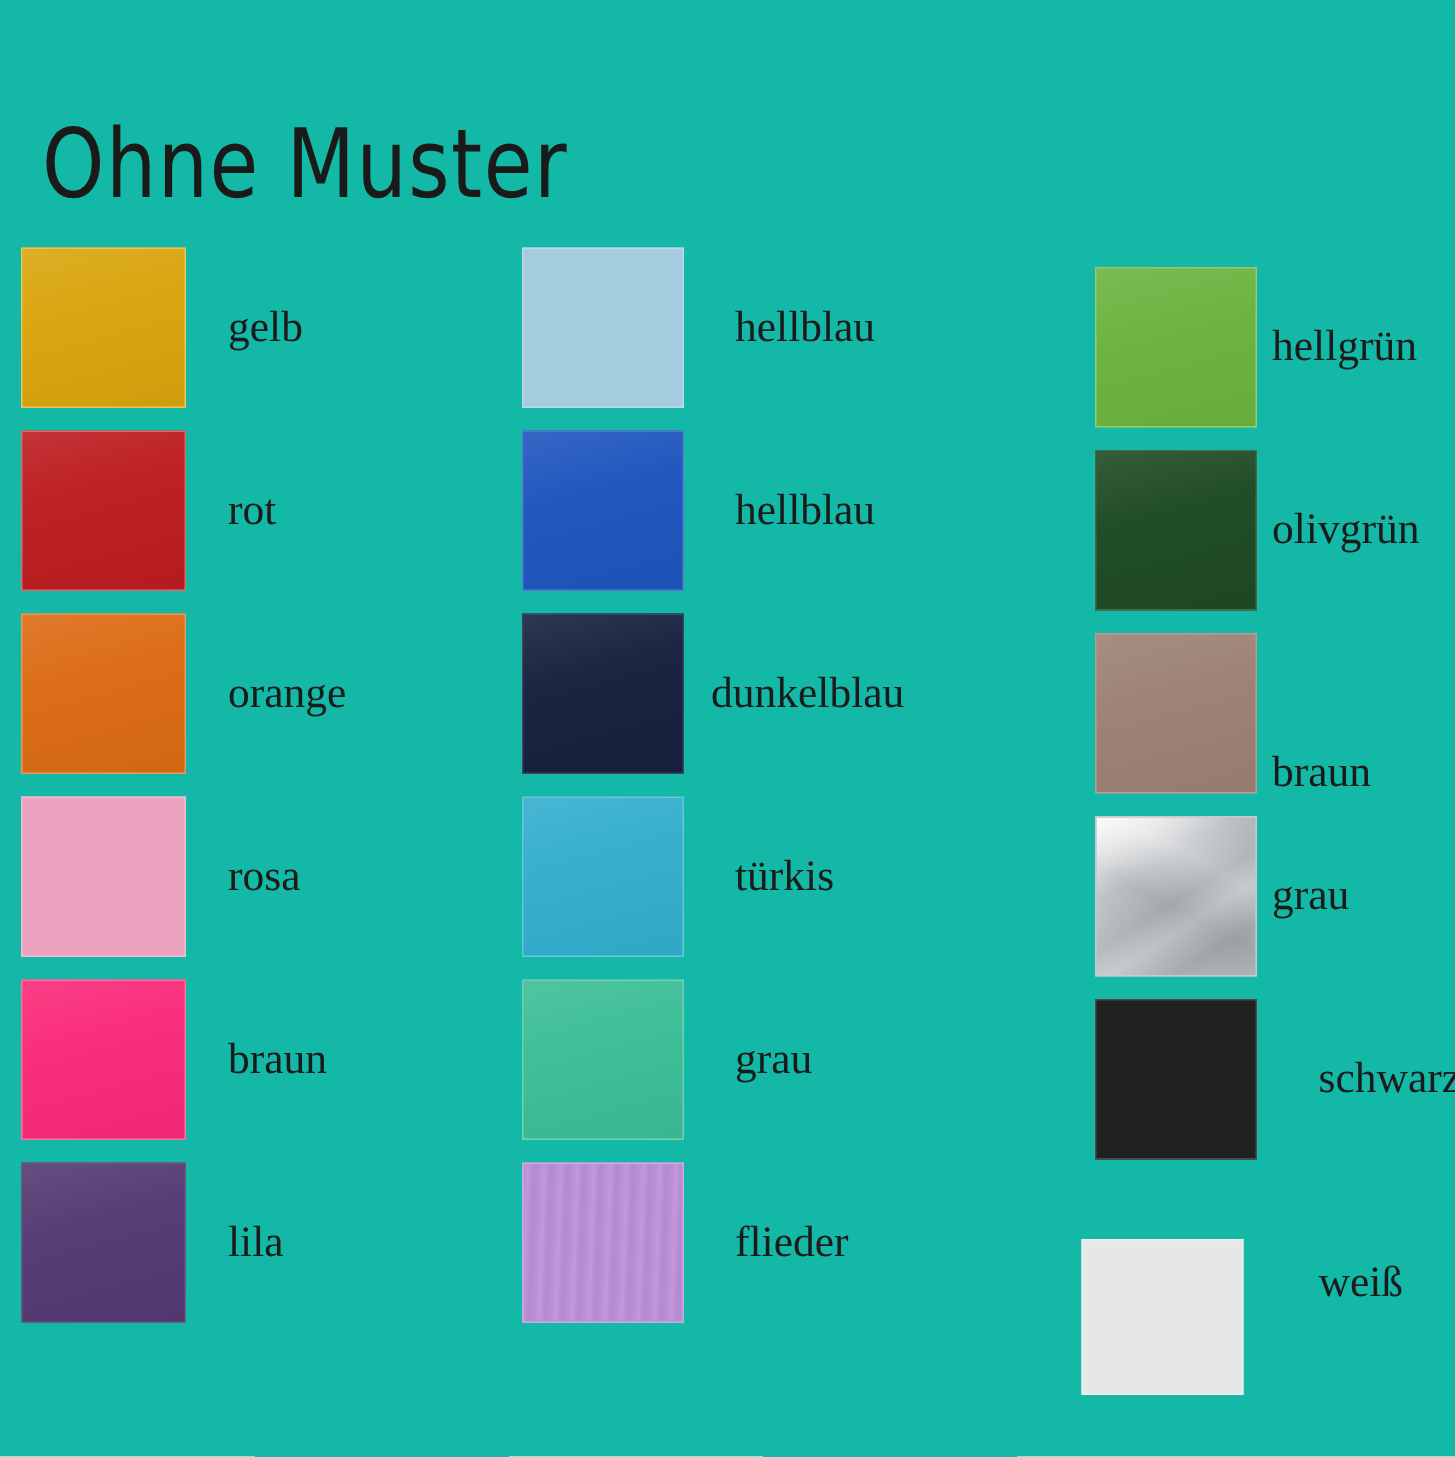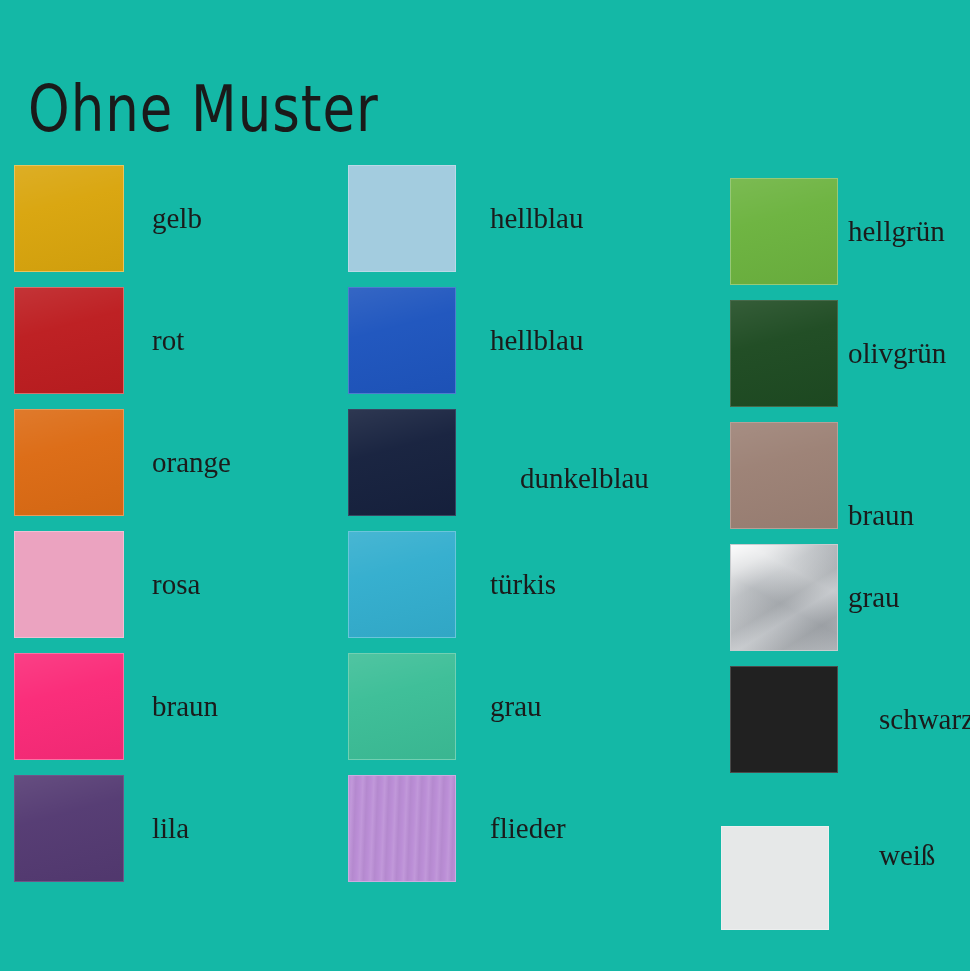--- a/index.html
+++ b/index.html
@@ -110,21 +110,21 @@
         <div class="swatch-label" style="left: 152px; top: 691.5px;">braun</div>
         <div class="swatch sheen" style="left: 14px; top: 775px; width: 110px; height: 107px; background-color: rgb(84, 58, 114); border: 1px solid rgb(110, 85, 136);"></div>
         <div class="swatch-label" style="left: 152px; top: 813.5px;">lila</div>
       </div>
       <div class="column">
         <div class="swatch" style="left: 348px; top: 165px; width: 108px; height: 107px; background-color: rgb(163, 204, 223); border: 1px solid rgb(188, 217, 231);"></div>
         <div class="swatch-label" style="left: 490px; top: 203.5px;">hellblau</div>
         <div class="swatch sheen" style="left: 348px; top: 287px; width: 108px; height: 107px; background-color: rgb(30, 85, 190); border: 1px solid rgb(78, 124, 207);"></div>
         <div class="swatch-label" style="left: 490px; top: 325.5px;">hellblau</div>
         <div class="swatch sheen" style="left: 348px; top: 409px; width: 108px; height: 107px; background-color: rgb(22, 33, 62); border: 1px solid rgb(58, 69, 96);"></div>
-        <div class="swatch-label" style="left: 520px; top: 447.5px; margin-top: 16px;">dunkelblau</div>
+        <div class="swatch-label" style="left: 474px; top: 447.5px;">dunkelblau</div>
         <div class="swatch sheen" style="left: 348px; top: 531px; width: 108px; height: 107px; background-color: rgb(51, 174, 206); border: 1px solid rgb(106, 197, 219);"></div>
         <div class="swatch-label" style="left: 490px; top: 569.5px;">türkis</div>
         <div class="swatch sheen" style="left: 348px; top: 653px; width: 108px; height: 107px; background-color: rgb(60, 190, 151); border: 1px solid rgb(114, 208, 178);"></div>
         <div class="swatch-label" style="left: 490px; top: 691.5px;">grau</div>
         <div class="swatch streaked" style="left: 348px; top: 775px; width: 108px; height: 107px; background-color: rgb(187, 142, 214); border: 1px solid rgb(205, 171, 224);"></div>
         <div class="swatch-label" style="left: 490px; top: 813.5px;">flieder</div>
       </div>
       <div class="column">
         <div class="swatch sheen" style="left: 730px; top: 178px; width: 108px; height: 107px; background-color: rgb(108, 179, 63); border: 1px solid rgb(150, 201, 119);"></div>
         <div class="swatch-label" style="left: 848px; top: 216.5px;">hellgrün</div>

